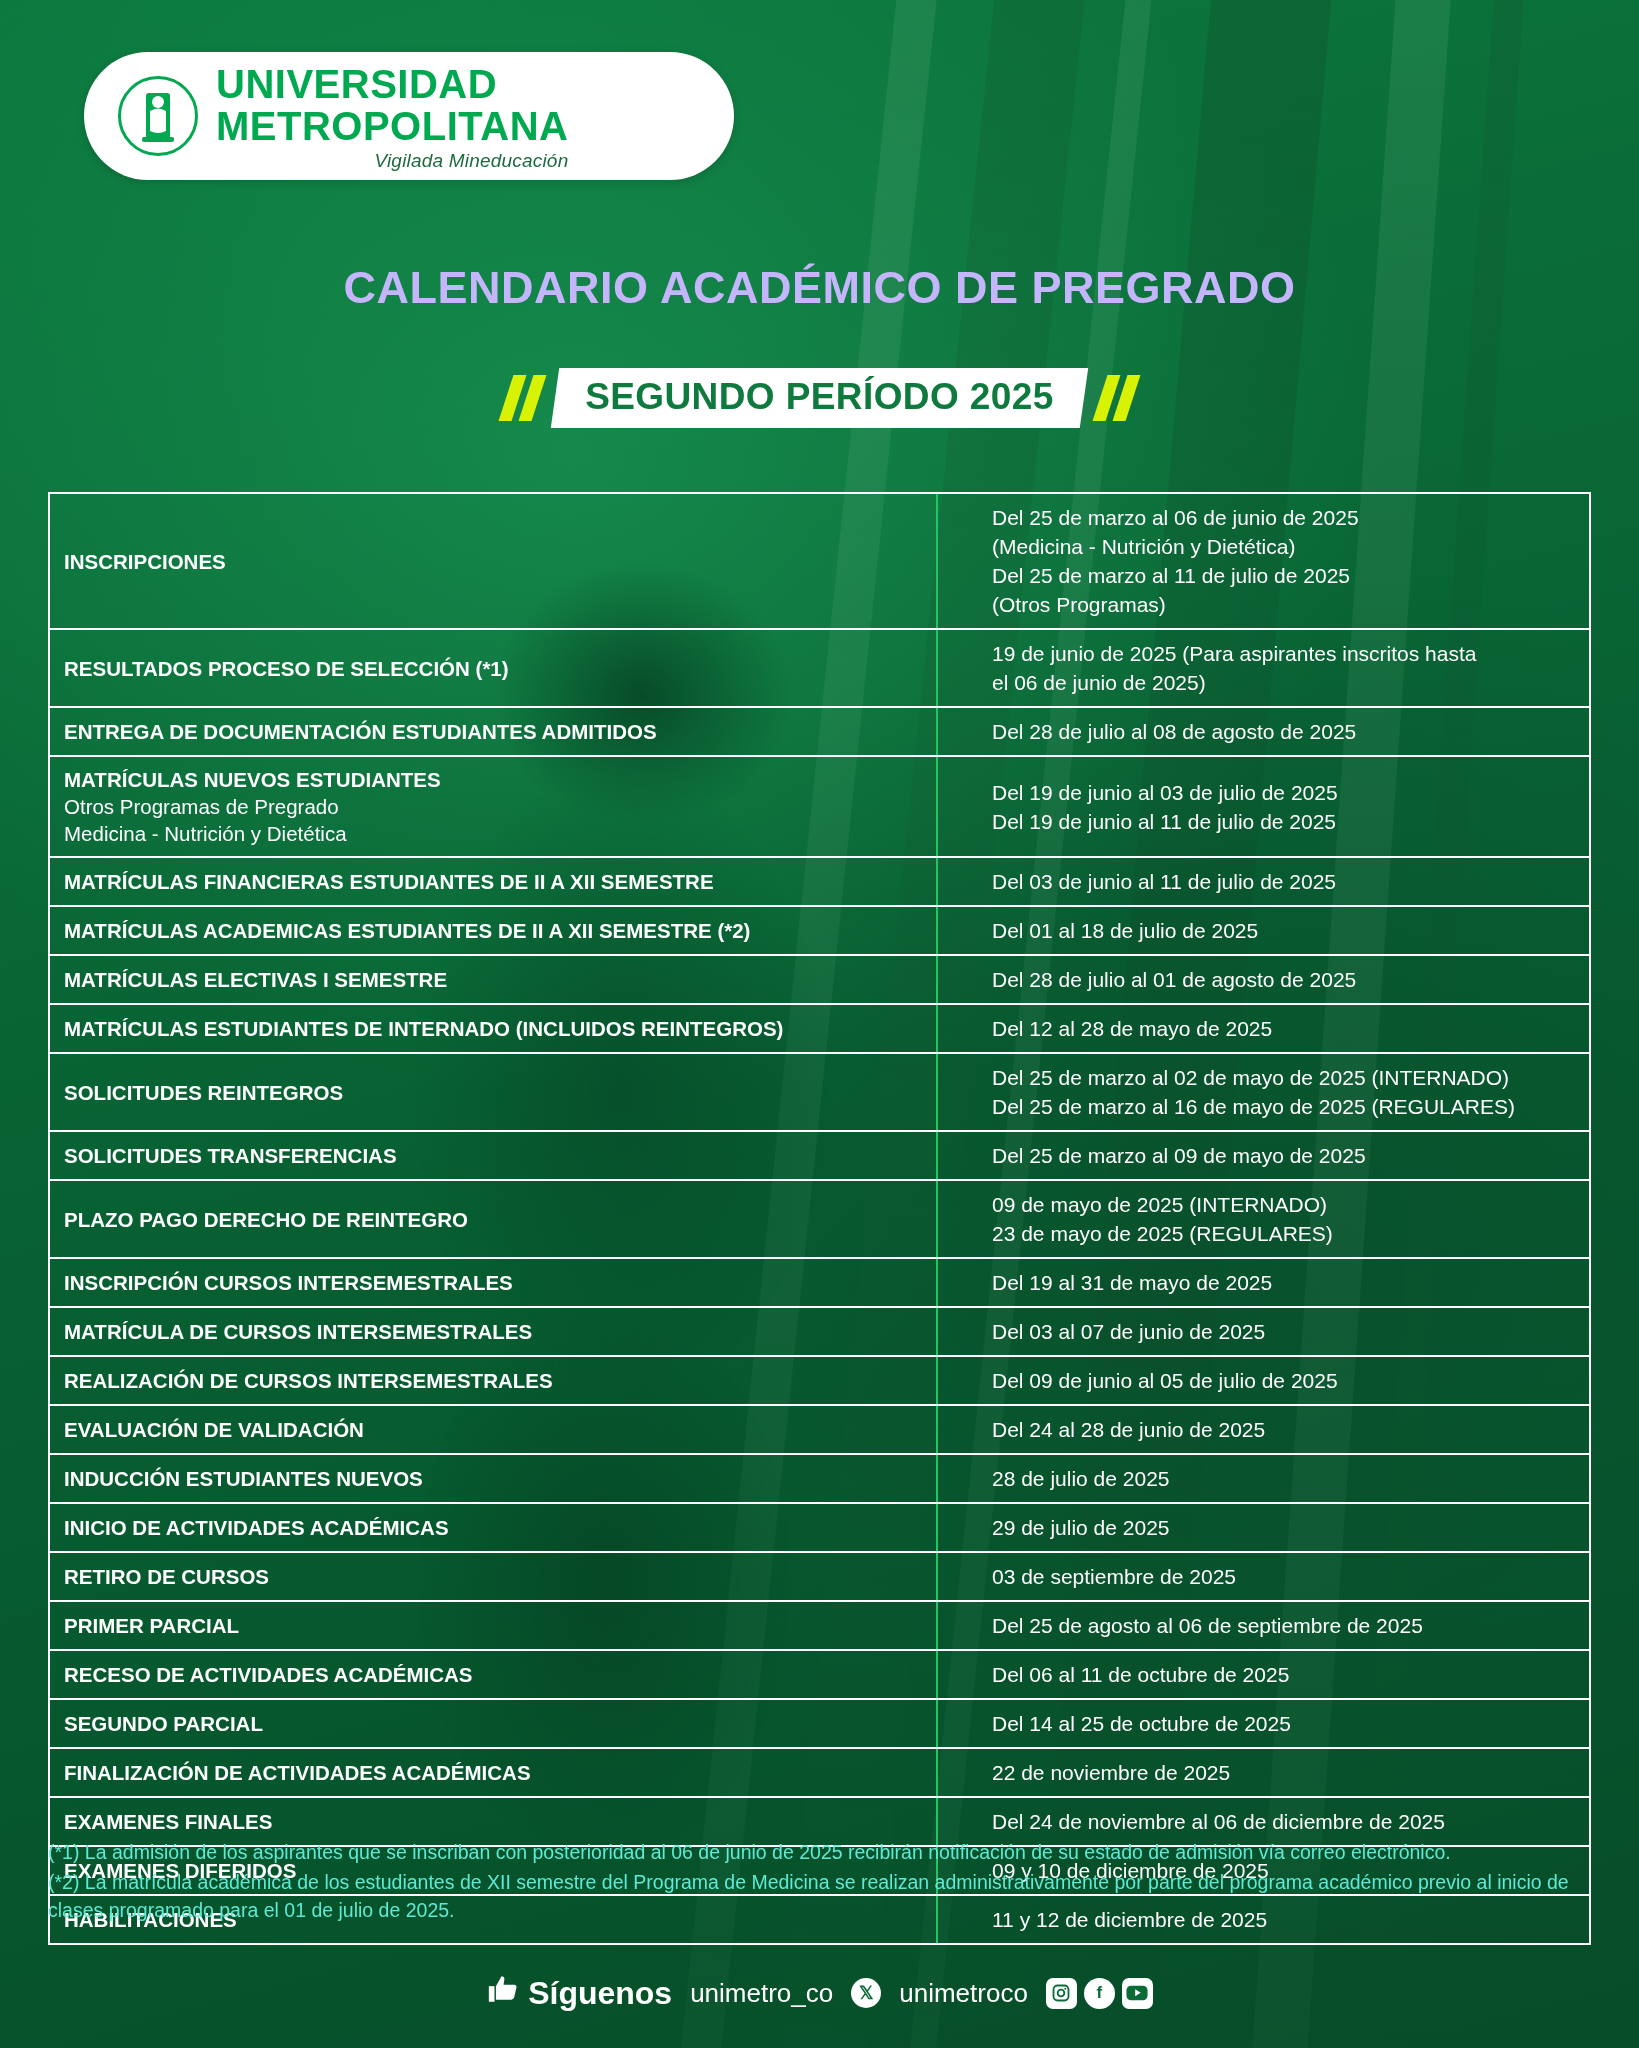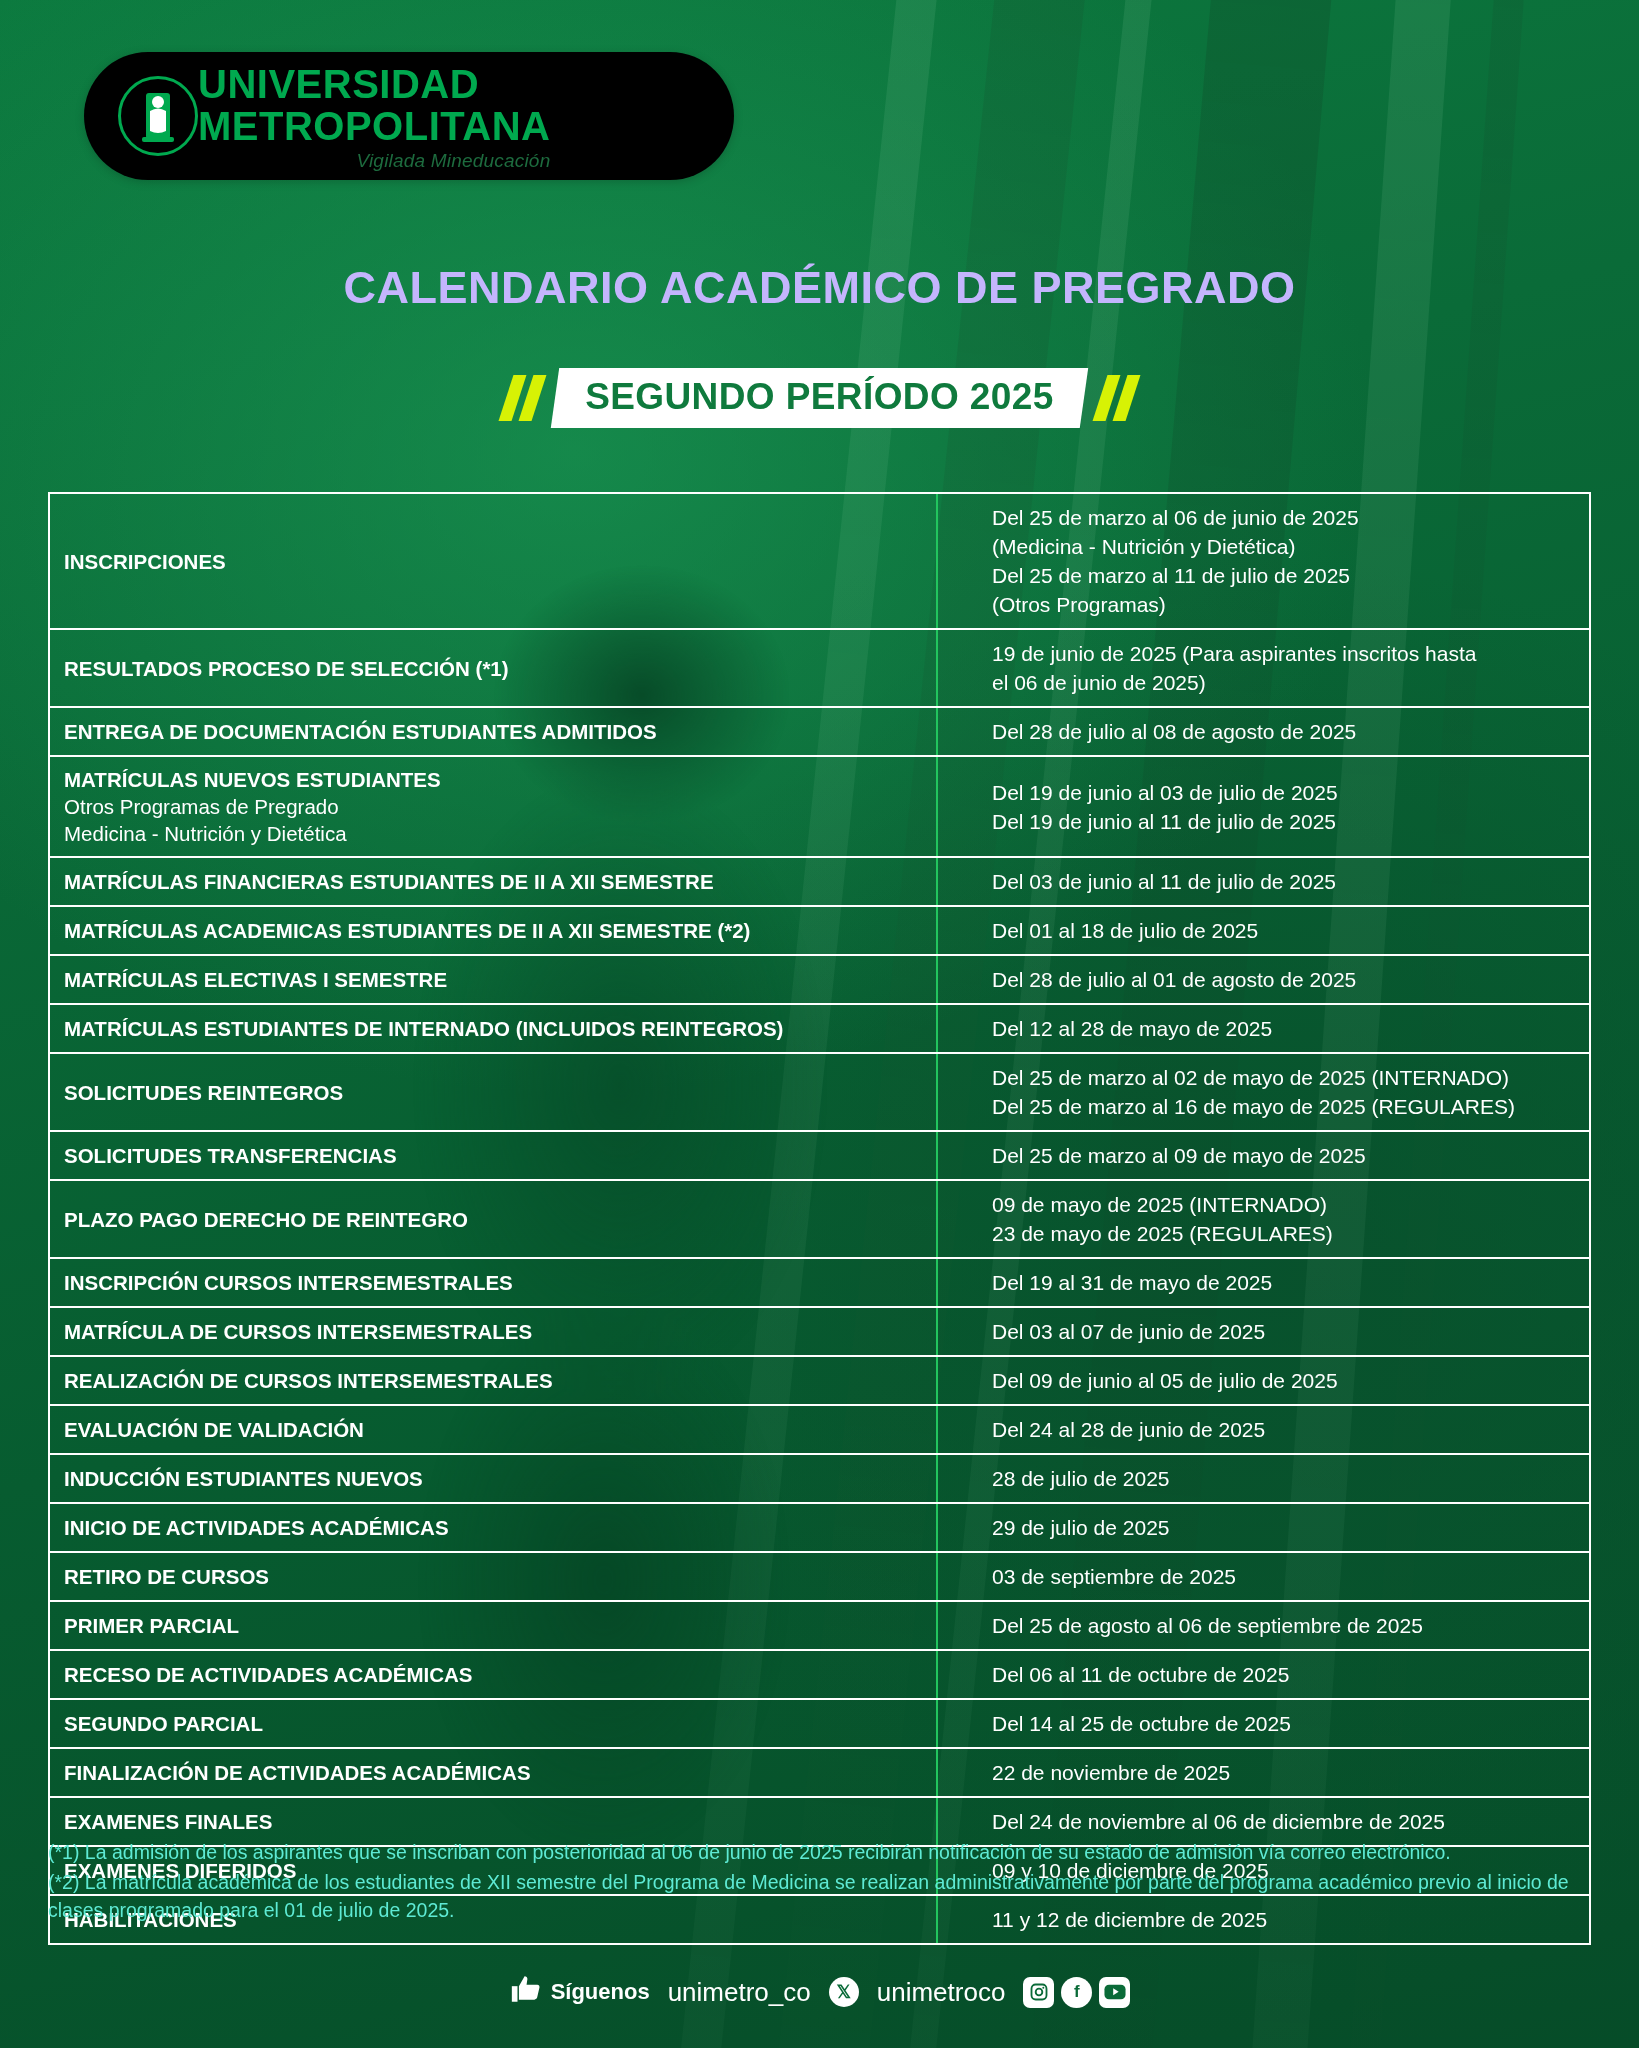--- a/index.html
+++ b/index.html
@@ -65,25 +65,26 @@
     padding: 0;
   }
 
   
   .logo-pill {
     position: absolute;
     left: 84px;
     top: 52px;
     width: 650px;
     height: 128px;
-    background: #000000;
+    background: #ffffff;
     border-radius: 64px;
     display: flex;
     align-items: center;
     padding: 0 34px;
+    gap: 18px;
     box-shadow: 0 2px 10px rgba(0,0,0,0.18);
   }
   .logo-badge {
     width: 80px;
     height: 80px;
     border: 3px solid #00a94f;
     border-radius: 50%;
     display: flex;
     align-items: center;
     justify-content: center;
@@ -210,21 +211,21 @@
     display: flex;
     align-items: center;
     justify-content: center;
     gap: 18px;
     color: #ffffff;
   }
   .follow {
     display: flex;
     align-items: center;
     gap: 8px;
-    font-size: 22px;
+    font-size: 32px;
     font-weight: bold;
   }
   .handle { font-size: 26px; }
   .soc {
     width: 31px; height: 31px;
     border-radius: 7px;
     background: #ffffff;
     color: #0a6b38;
     display: inline-flex;
     align-items: center;

